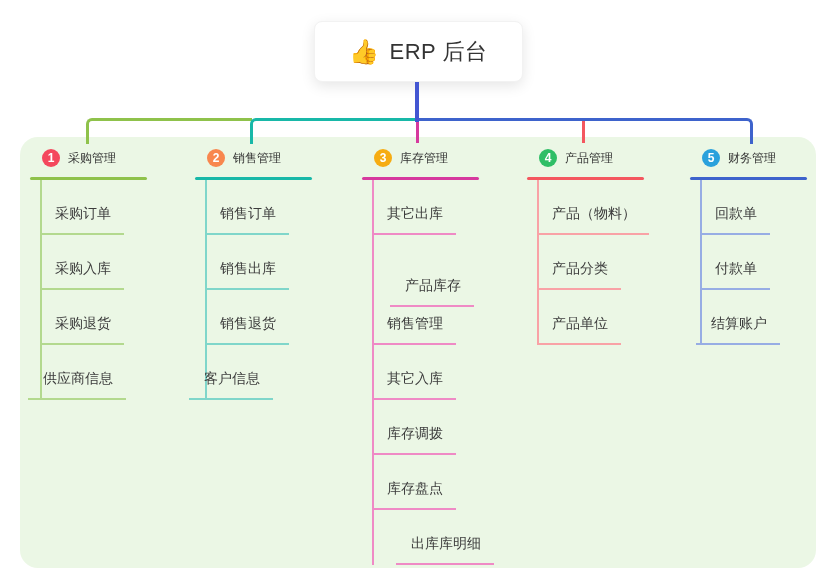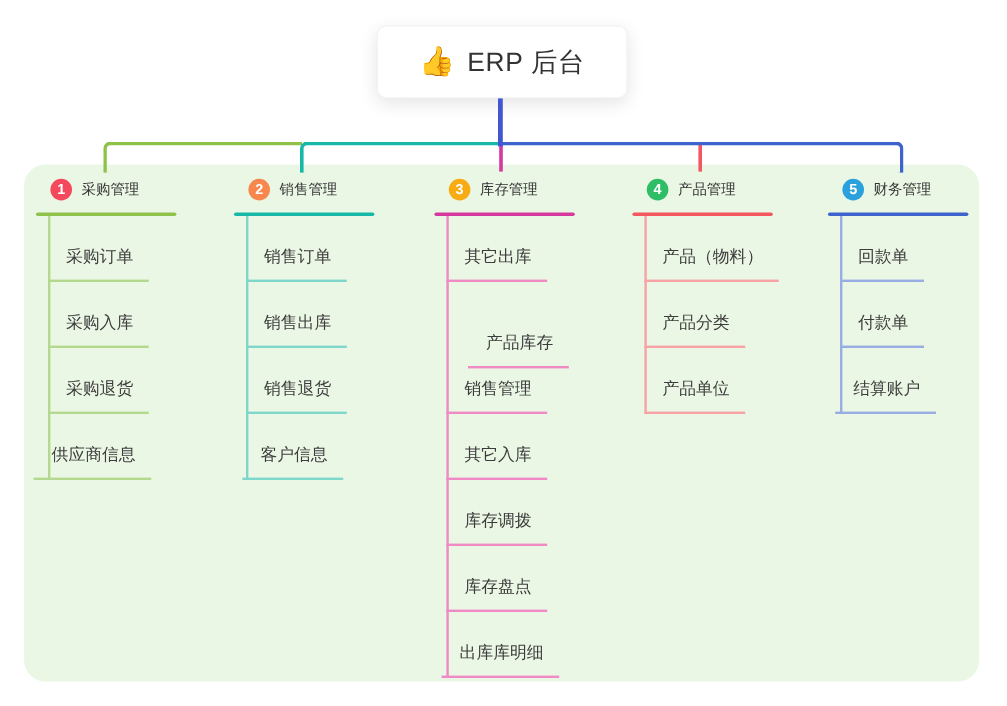--- a/index.html
+++ b/index.html
@@ -70,34 +70,34 @@
     <div class="leaf" style="left: 28px; top: 368px; border-bottom-color: rgb(179, 217, 142);">供应商信息</div>
     <div class="col-header" style="left: 207px;">
       <span class="badge" style="background: rgb(248, 135, 78);">2</span>
       <span class="col-title">销售管理</span>
     </div>
     <div class="col-underline" style="left: 195px; background: rgb(24, 184, 168);"></div>
     <div class="col-vline" style="left: 205px; top: 178px; height: 222px; background: rgb(127, 214, 202);"></div>
     <div class="leaf" style="left: 205px; top: 203px; border-bottom-color: rgb(127, 214, 202);">销售订单</div>
     <div class="leaf" style="left: 205px; top: 258px; border-bottom-color: rgb(127, 214, 202);">销售出库</div>
     <div class="leaf" style="left: 205px; top: 313px; border-bottom-color: rgb(127, 214, 202);">销售退货</div>
-    <div class="leaf" style="left: 202px; top: 368px; border-bottom-color: rgb(127, 214, 202);">客户信息</div>
+    <div class="leaf" style="left: 189px; top: 368px; border-bottom-color: rgb(127, 214, 202);">客户信息</div>
     <div class="col-header" style="left: 374px;">
       <span class="badge" style="background: rgb(246, 172, 18);">3</span>
       <span class="col-title">库存管理</span>
     </div>
     <div class="col-underline" style="left: 362px; background: rgb(214, 57, 158);"></div>
     <div class="col-vline" style="left: 372px; top: 178px; height: 387px; background: rgb(239, 138, 197);"></div>
     <div class="leaf" style="left: 372px; top: 203px; border-bottom-color: rgb(239, 138, 197);">其它出库</div>
     <div class="leaf" style="left: 372px; top: 275px; border-bottom-color: rgb(239, 138, 197); margin-left: 18px;">产品库存</div>
     <div class="leaf" style="left: 372px; top: 313px; border-bottom-color: rgb(239, 138, 197);">销售管理</div>
     <div class="leaf" style="left: 372px; top: 368px; border-bottom-color: rgb(239, 138, 197);">其它入库</div>
     <div class="leaf" style="left: 372px; top: 423px; border-bottom-color: rgb(239, 138, 197); text-align: right;">库存调拨</div>
     <div class="leaf" style="left: 372px; top: 478px; border-bottom-color: rgb(239, 138, 197);">库存盘点</div>
-    <div class="leaf" style="left: 368px; top: 533px; border-bottom-color: rgb(239, 138, 197);">出库库明细</div>
+    <div class="leaf" style="left: 396px; top: 533px; border-bottom-color: rgb(239, 138, 197);">出库库明细</div>
     <div class="col-header" style="left: 539px;">
       <span class="badge" style="background: rgb(47, 190, 102);">4</span>
       <span class="col-title">产品管理</span>
     </div>
     <div class="col-underline" style="left: 527px; background: rgb(244, 87, 95);"></div>
     <div class="col-vline" style="left: 537px; top: 178px; height: 167px; background: rgb(249, 162, 166);"></div>
     <div class="leaf" style="left: 537px; top: 203px; border-bottom-color: rgb(249, 162, 166);">产品（物料）</div>
     <div class="leaf" style="left: 537px; top: 258px; border-bottom-color: rgb(249, 162, 166);">产品分类</div>
     <div class="leaf" style="left: 537px; top: 313px; border-bottom-color: rgb(249, 162, 166);">产品单位</div>
     <div class="col-header" style="left: 702px;">

